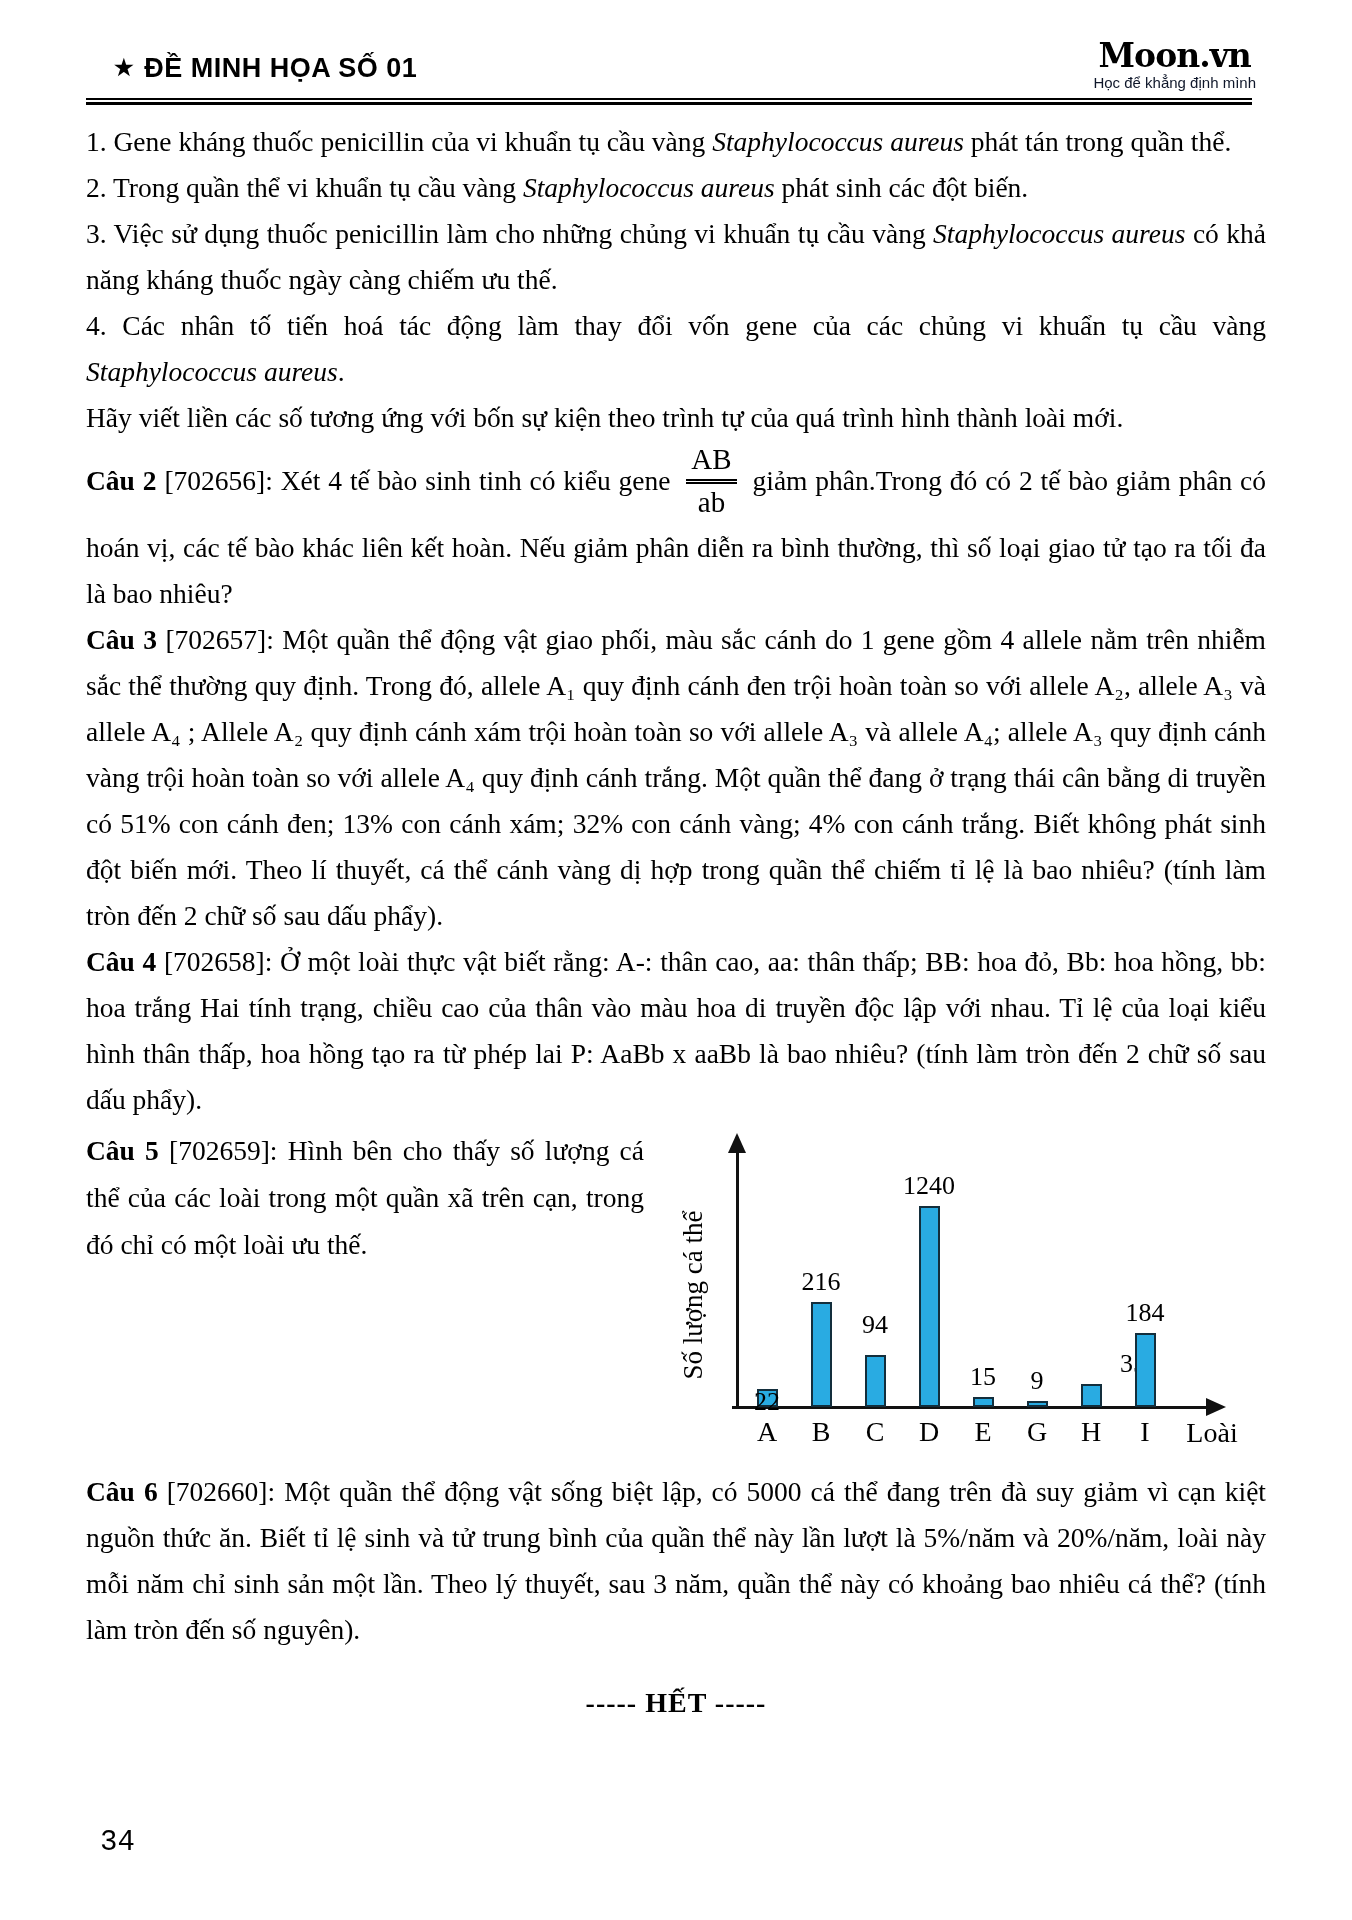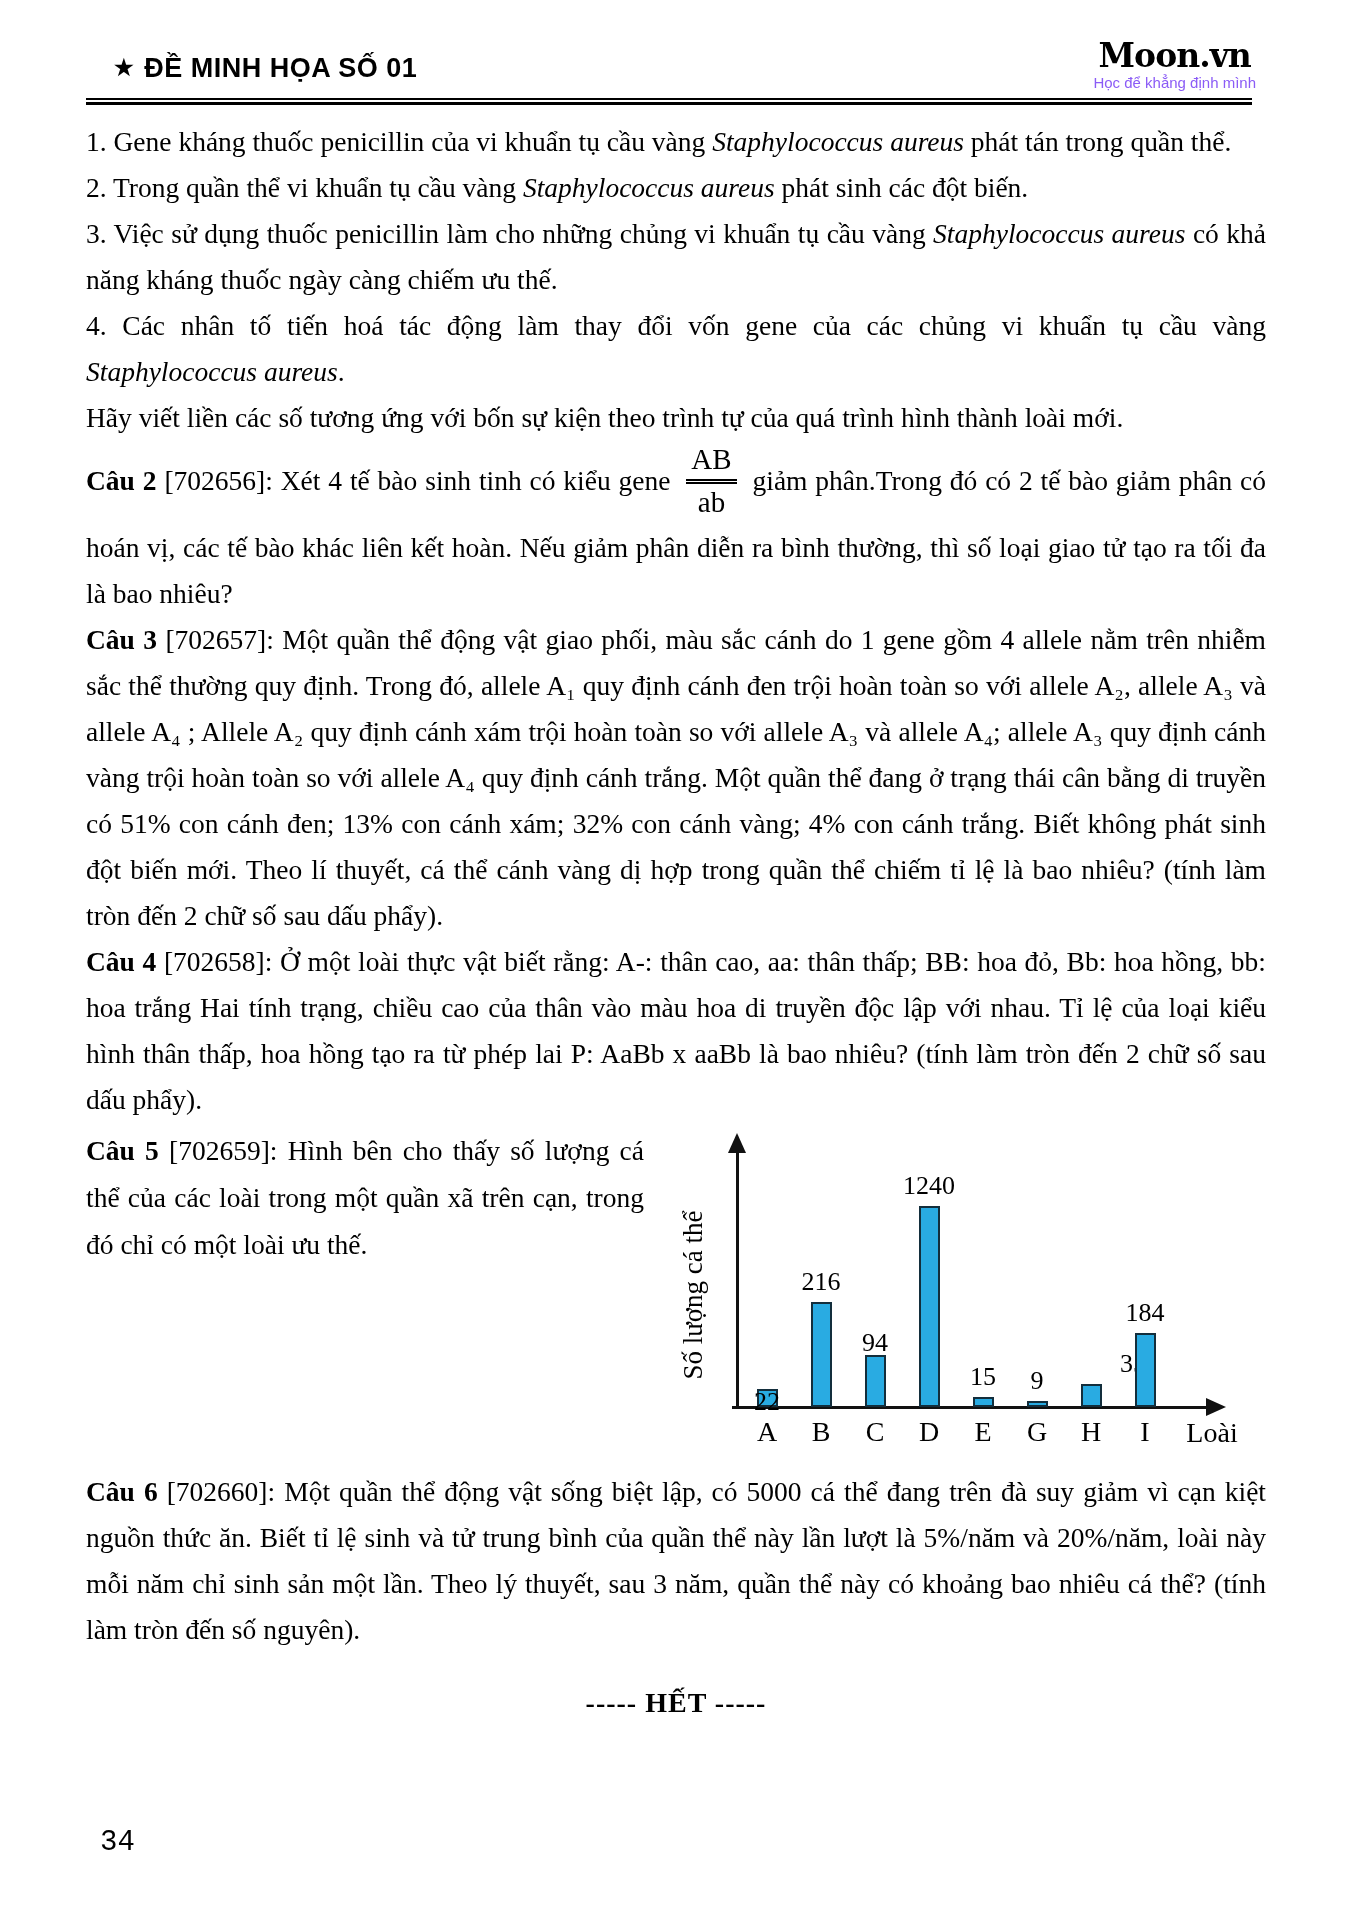--- a/index.html
+++ b/index.html
@@ -14,21 +14,21 @@
     overflow:hidden;
   }
   .content { position:absolute; left:86px; top:38px; width:1180px; }
 
   
   .hdr { display:flex; justify-content:space-between; align-items:flex-end; padding:0 10px 6px 28px; }
   .hdr-title { font-family:"Liberation Sans", sans-serif; font-weight:bold; font-size:27px; letter-spacing:.5px; display:flex; align-items:center; gap:10px; padding-bottom:8px;}
   .star { font-size:22px; }
   .brand { text-align:center; line-height:1.1; }
   .brand-name { font-family:"DejaVu Serif", serif; font-weight:bold; font-size:33px; letter-spacing:-1px; }
-  .brand-tagline { font-family:"Liberation Sans", sans-serif; font-size:15px; color:#8b5cf6; margin-top:1px; }
+  .brand-tagline { font-family:"Liberation Sans", sans-serif; font-size:15px; color:#0f172a; margin-top:1px; }
   .rule-double { height:7px; border-top:2px solid #000; border-bottom:3px solid #000; margin:0 14px 0 0; }
 
   
   .body-text { margin-top:14px; }
   p.tx { font-size:27.5px; line-height:46px; text-align:justify; }
   p.tx i { font-style:italic; }
   b.qlab { font-weight:bold; }
 
   
   .frac { display:inline-block; vertical-align:middle; text-align:center; line-height:1.15; font-size:29px; margin:2px 8px 6px 8px; }
@@ -101,21 +101,21 @@
           <div class="arrow-right"></div>
           <div class="xlabel">Loài</div>
 
         <div class="bar" style="left: 86.5px; top: 262px; height: 18px; background: rgb(41, 171, 226); border-color: rgb(19, 46, 60);"></div>
             <div class="bar-value" style="left: 42px; top: 224px; margin-top: 36px;">22</div>
             <div class="cat-label" style="left: 67px;">A</div>
             <div class="bar" style="left: 140.5px; top: 175px; height: 105px; background: rgb(41, 171, 226); border-color: rgb(19, 46, 60);"></div>
             <div class="bar-value" style="left: 96px; top: 140px;">216</div>
             <div class="cat-label" style="left: 121px;">B</div>
             <div class="bar" style="left: 194.5px; top: 228px; height: 52px; background: rgb(41, 171, 226); border-color: rgb(19, 46, 60);"></div>
-            <div class="bar-value" style="left: 150px; top: 201px;">94</div>
+            <div class="bar-value" style="left: 150px; top: 183px;">94</div>
             <div class="cat-label" style="left: 175px;">C</div>
             <div class="bar" style="left: 248.5px; top: 79px; height: 201px; background: rgb(41, 171, 226); border-color: rgb(19, 46, 60);"></div>
             <div class="bar-value" style="left: 204px; top: 44px;">1240</div>
             <div class="cat-label" style="left: 229px;">D</div>
             <div class="bar" style="left: 302.5px; top: 270px; height: 10px; background: rgb(41, 171, 226); border-color: rgb(19, 46, 60);"></div>
             <div class="bar-value" style="left: 258px; top: 235px;">15</div>
             <div class="cat-label" style="left: 283px;">E</div>
             <div class="bar" style="left: 356.5px; top: 274px; height: 6px; background: rgb(41, 171, 226); border-color: rgb(19, 46, 60);"></div>
             <div class="bar-value" style="left: 312px; top: 239px;">9</div>
             <div class="cat-label" style="left: 337px;">G</div>

